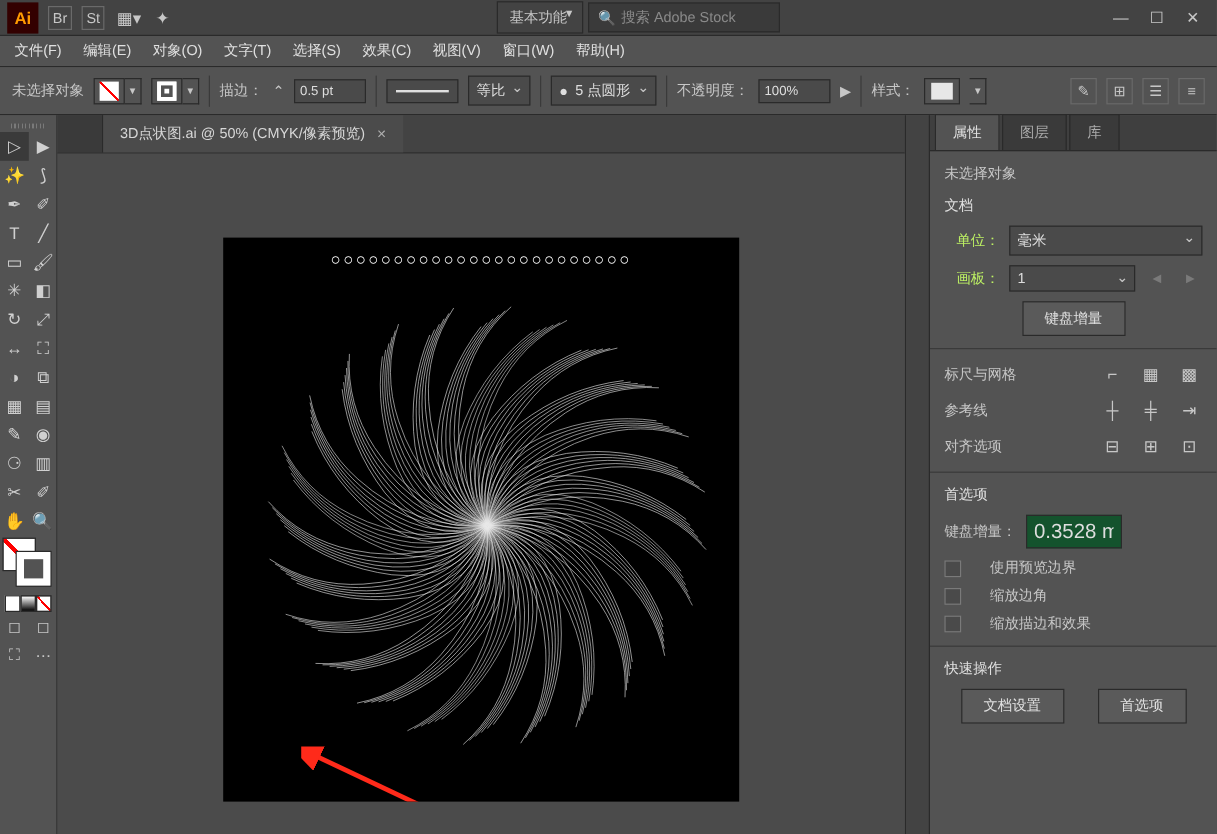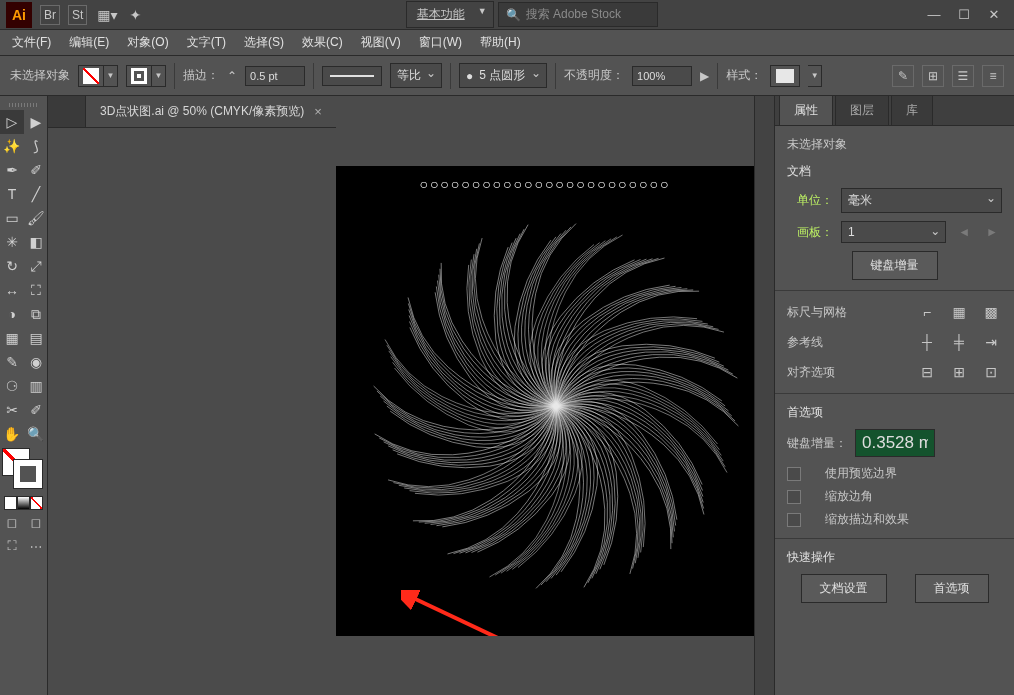--- a/index.html
+++ b/index.html
@@ -3,21 +3,21 @@
 <meta charset="utf-8">
 <style>
 * { margin: 0; padding: 0; box-sizing: border-box; font-family: "Microsoft YaHei", sans-serif; }
 body { background: #535353; color: #c7c7c7; font-size: 12px; width: 1014px; height: 695px; overflow: hidden; }
 .titlebar { height: 30px; background: #434343; display: flex; align-items: center; padding: 0 6px; justify-content: space-between; border-bottom: 1px solid #2a2a2a;}
 .titlebar-left { display: flex; align-items: center; gap: 8px; }
 .ai-logo { background: #330000; color: #ff9a00; font-weight: bold; padding: 5px 6px; font-size: 14px; }
 .tb-icon { color: #c7c7c7; font-size: 12px; border:1px solid #6a6a6a; padding:2px 3px;}
 .tb-plain { color:#c7c7c7; font-size:14px; padding:2px; }
 .titlebar-center { display:flex; align-items:center; gap:4px; }
-.workspace-drop { background:#434343; border:1px solid #2a2a2a; padding:4px 28px 4px 10px; color:#c7c7c7; position:relative;text-decoration:underline;}
+.workspace-drop { background:#434343; border:1px solid #2a2a2a; padding:4px 12px 4px 10px; color:#c7c7c7; position:relative;}
 .workspace-drop::after { content:"▼"; position:absolute; right:6px; font-size:9px; color:#c7c7c7; }
 .search-box { background:#3a3a3a; border:1px solid #2a2a2a; padding:3px 8px; color:#8a8a8a; width:160px; display:flex; align-items:center; gap:4px;}
 .titlebar-right { display:flex; gap:2px; }
 .win-btn { width:28px; height:20px; display:flex; align-items:center; justify-content:center; color:#c7c7c7; font-size:13px;}
 .menubar { height: 26px; background: #535353; display:flex; align-items:center; padding:0 4px; gap: 2px; border-bottom: 1px solid #2a2a2a;}
 .menu-item { padding:4px 8px; color:#e0e0e0; font-size:12px; }
 .control-bar { height: 40px; background: #535353; display:flex; align-items:center; padding:0 10px; gap: 8px; border-bottom: 1px solid #2a2a2a;}
 .ctrl-label { color:#c7c7c7; font-size:12px; }
 .swatch { width:26px; height:22px; border:1px solid #2a2a2a; display:flex; align-items:center; justify-content:center; position:relative; background:#535353; padding:0;}
 .swatch-fill { width:16px; height:16px; }
@@ -38,21 +38,21 @@
 .tool { width:24px; height:24px; display:flex; align-items:center; justify-content:center; color:#d0d0d0; font-size:14px;}
 .tool.active { background:#3a3a3a; }
 .fill-stroke-area { padding:4px 4px; position:relative; height:50px;}
 .fs-fill { width:28px; height:28px; background:linear-gradient(to top right, white 0%, white 45%, red 45%, red 55%, white 55%, white 100%); border:1px solid #2a2a2a; position:absolute; top:2px; left:2px;}
 .fs-stroke { width:28px; height:28px; border:6px solid #fff; background:#535353; position:absolute; top:14px; left:14px; box-shadow:0 0 0 1px #2a2a2a;}
 .mini-swatches { display:flex; padding:0 4px; gap:0; margin-top:0px;}
 .mini-sw { width:14px; height:14px; border:1px solid #2a2a2a;}
 .sm-grid { display:grid; grid-template-columns:1fr 1fr; }
 .sm-tool { width:24px; height:24px; display:flex; align-items:center; justify-content:center; color:#c7c7c7; font-size:13px;}
 
-.canvas-area { flex:1; background:#4b4b4b; display:flex; flex-direction:row;}
+.canvas-area { flex:1; background:#4b4b4b; display:flex; flex-direction:column;}
 .doc-tabs { height:32px; background:#434343; display:flex; align-items:center; border-bottom:1px solid #2a2a2a;}
 .leading-gap { width:38px; height:100%; background:#3a3a3a; border-right:1px solid #2a2a2a;}
 .doc-tab { padding:0 14px; height:100%; display:flex; align-items:center; gap:10px; color:#d7d7d7; font-size:12px; background:#4b4b4b;}
 .doc-close { color:#b0b0b0; font-size:13px; }
 .canvas-viewport { flex:1; background:#4b4b4b; display:flex; align-items:flex-start; justify-content:center; position:relative; overflow:hidden; padding-top:70px;}
 .artboard { width:430px; height:470px; background:#000; position:relative; overflow:hidden;}
 .circles-row { position:absolute; top:10px; left:0; right:0; text-align:center; color:#fff; letter-spacing:2px; font-size:14px;}
 .spiral { position:absolute; top:50px; left:30px; width:380px; height:380px; }
 .arrow { position:absolute; left:65px; bottom:-14px; width:120px; height:60px;}
 

